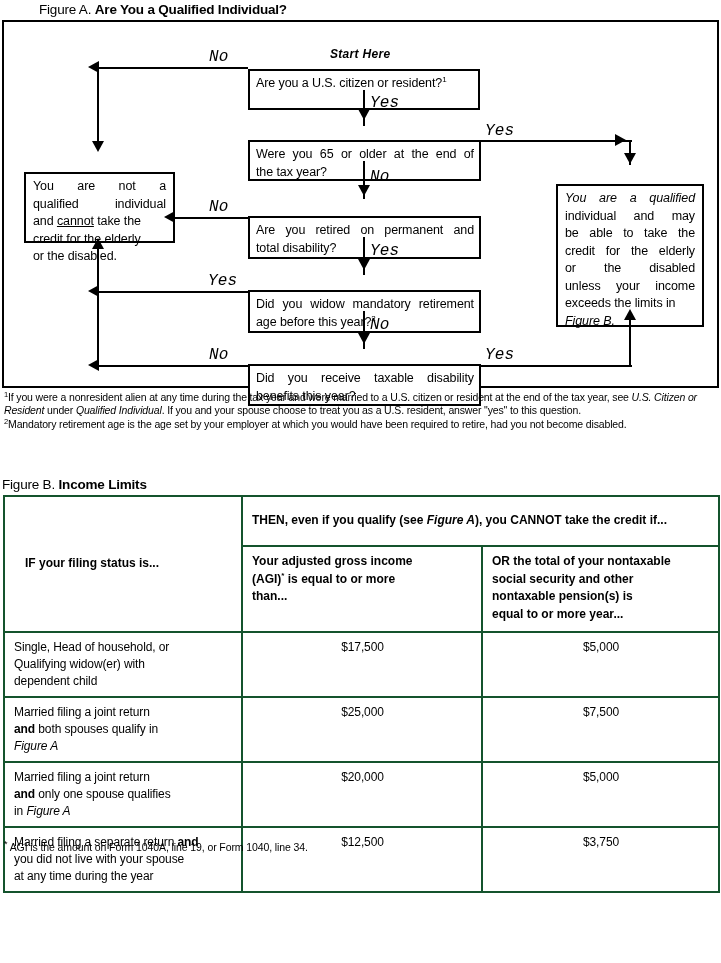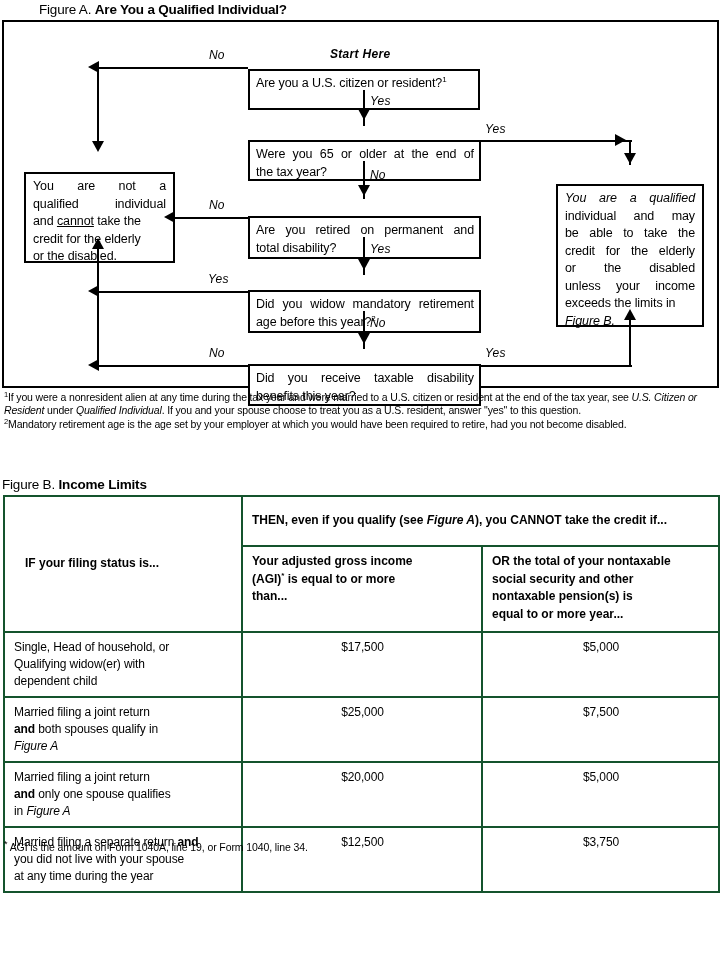--- a/index.html
+++ b/index.html
@@ -70,43 +70,44 @@
 
   
   #q1 { left: 244px; top: 47px;  width: 232px; height: 41px; }
   #q2 { left: 244px; top: 118px; width: 233px; height: 41px; }
   #q3 { left: 244px; top: 194px; width: 233px; height: 43px; }
   #q4 { left: 244px; top: 268px; width: 233px; height: 43px; }
   #q5 { left: 244px; top: 342px; width: 233px; height: 42px; }
 
   
   #out-no {
-    left: 20px; top: 150px; width: 151px; height: 91px;
+    left: 20px; top: 150px; width: 151px; height: 71px;
     line-height: 17.5px; padding: 4px 7px;
   }
   #out-yes {
     left: 552px; top: 162px; width: 148px; height: 143px;
     line-height: 17.5px; padding: 4px 7px;
   }
 
   
   .ln-h { position: absolute; height: 0; border-top: 2.5px solid #000; }
   .ln-v { position: absolute; width: 0; border-left: 2.5px solid #000; }
 
   .arrow { position: absolute; width: 0; height: 0; }
   .arrow.left  { border-top: 6px solid transparent; border-bottom: 6px solid transparent; border-right: 11px solid #000; }
   .arrow.right { border-top: 6px solid transparent; border-bottom: 6px solid transparent; border-left: 11px solid #000; }
   .arrow.down  { border-left: 6px solid transparent; border-right: 6px solid transparent; border-top: 11px solid #000; }
   .arrow.up    { border-left: 6px solid transparent; border-right: 6px solid transparent; border-bottom: 11px solid #000; }
 
   .edge-label {
     position: absolute;
-    font-size: 12px;
+    font-size: 16px;
     font-style: italic;
     letter-spacing: 0.2px;
+    font-family: Liberation Mono, monospace;
   }
 
   
   #figA-notes {
     position: absolute;
     left: 4px;
     top: 391px;
     width: 714px;
     font-size: 10.5px;
     line-height: 13.3px;

